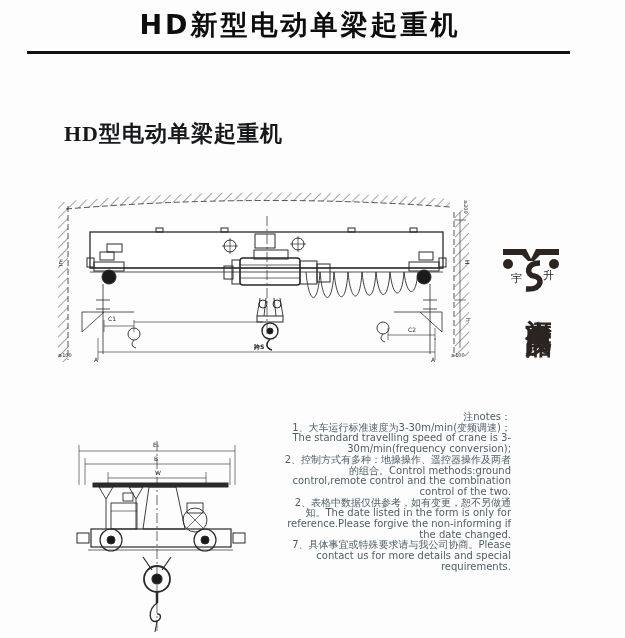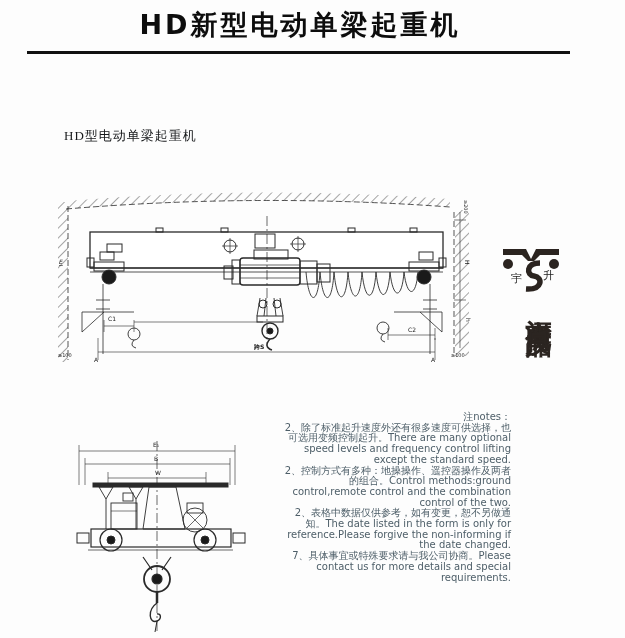--- a/index.html
+++ b/index.html
@@ -2,22 +2,22 @@
 <html><head>
 <meta charset="utf-8">
 <style>
   html,body{margin:0;padding:0;background:#ffffff;}
   .page{position:relative;width:625px;height:638px;background:#fdfdfd;overflow:hidden;
         font-family:"DejaVu Sans",sans-serif;color:#111;}
   .title{position:absolute;left:0;top:7px;width:600px;text-align:center;
          font-size:27px;font-weight:900;letter-spacing:3px;color:#0d0d0d;
          font-family:"DejaVu Sans",sans-serif;}
   .divider{position:absolute;left:27px;top:51px;width:543px;height:3px;background:#111;}
-  .section-heading{position:absolute;left:64px;top:119px;font-size:13px;font-weight:normal;
-         font-family:"Liberation Serif","DejaVu Serif",serif;color:#16181a;letter-spacing:1px;margin-top:8px;}
+  .section-heading{position:absolute;left:64px;top:119px;font-size:22px;font-weight:bold;
+         font-family:"Liberation Serif","DejaVu Serif",serif;color:#16181a;letter-spacing:1px;}
   .front-view{position:absolute;left:58px;top:188px;}
   .side-view{position:absolute;left:73px;top:433px;}
   .notes{position:absolute;left:283px;top:412px;width:228px;color:#4d5e68;
          font-size:10px;line-height:10.7px;text-align:right;}
   .notes p{margin:0;}
   .brand-logo{position:absolute;left:497px;top:242px;}
   .slogan{position:absolute;left:521px;top:299px;height:200px;width:36px;
           writing-mode:vertical-rl;text-orientation:upright;
           font-size:26px;font-weight:900;letter-spacing:2px;color:#2b2521;
           font-family:"DejaVu Sans",sans-serif;}
@@ -210,21 +210,21 @@
         <path d="M84,188 L82,199" stroke-width="1"></path>
       </g>
     </g>
     <text class="dim" x="80" y="14">E₁</text>
     <text class="dim" x="81" y="28">B</text>
     <text class="dim" x="82" y="42">W</text>
   </svg>
 
   <div class="notes">
     <p>注notes：</p>
-    <p>2、除了标准起升速度外还有很多速度可供选择，也可选用变频控制起升。There are many optional speed levels and frequency control lifting except the standard speed.</p>
+    <p>1、大车运行标准速度为3-30m/min(变频调速)；The standard travelling speed of crane is 3-30m/min(frequency conversion);</p>
     <p>2、控制方式有多种：地操操作、遥控器操作及两者的组合。Control methods:ground control,remote control and the combination control of the two.</p>
     <p>2、表格中数据仅供参考，如有变更，恕不另做通知。The date listed in the form is only for reference.Please forgive the non-informing if the date changed.</p>
     <p>7、具体事宜或特殊要求请与我公司协商。Please contact us for more details and special requirements.</p>
   </div>
 
   <svg class="brand-logo" width="68" height="72" viewBox="0 0 68 72">
     <g fill="#2b2420" stroke="#2b2420">
       <g>
         <path d="M6,7 H29 L35,19 H31 L25,13 H6 Z" stroke="none"></path>
         <path d="M62,7 H39 L33,19 H37 L43,13 H62 Z" stroke="none"></path>

